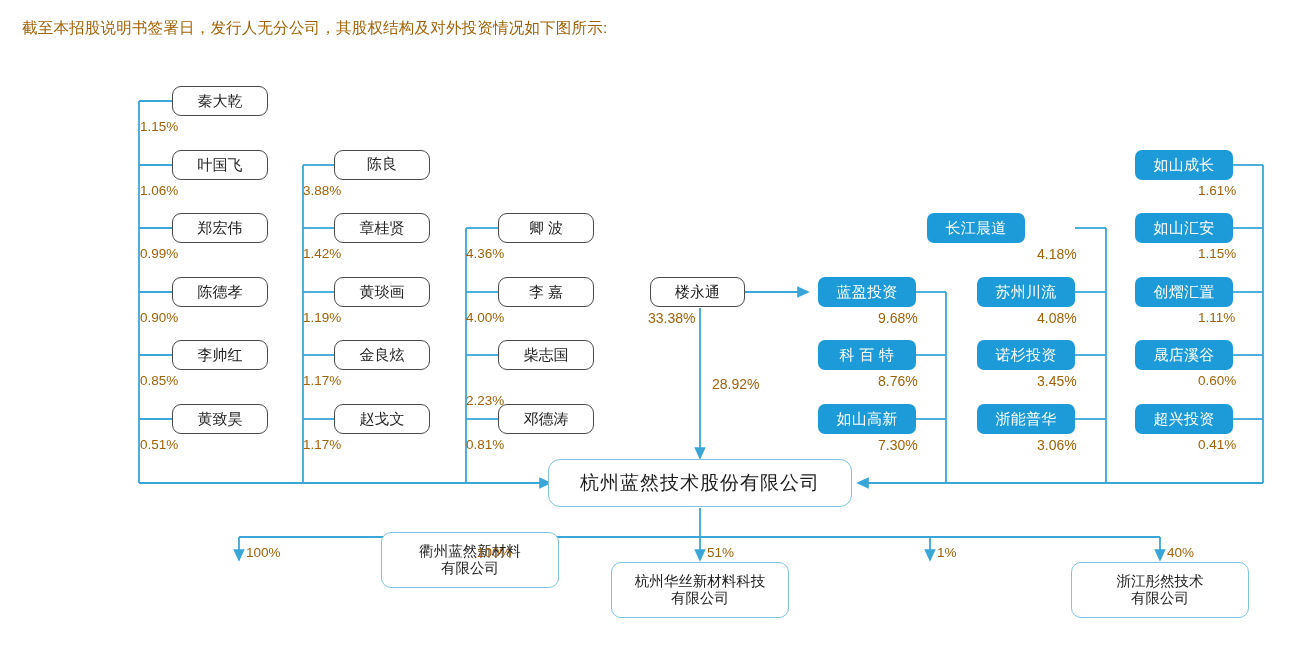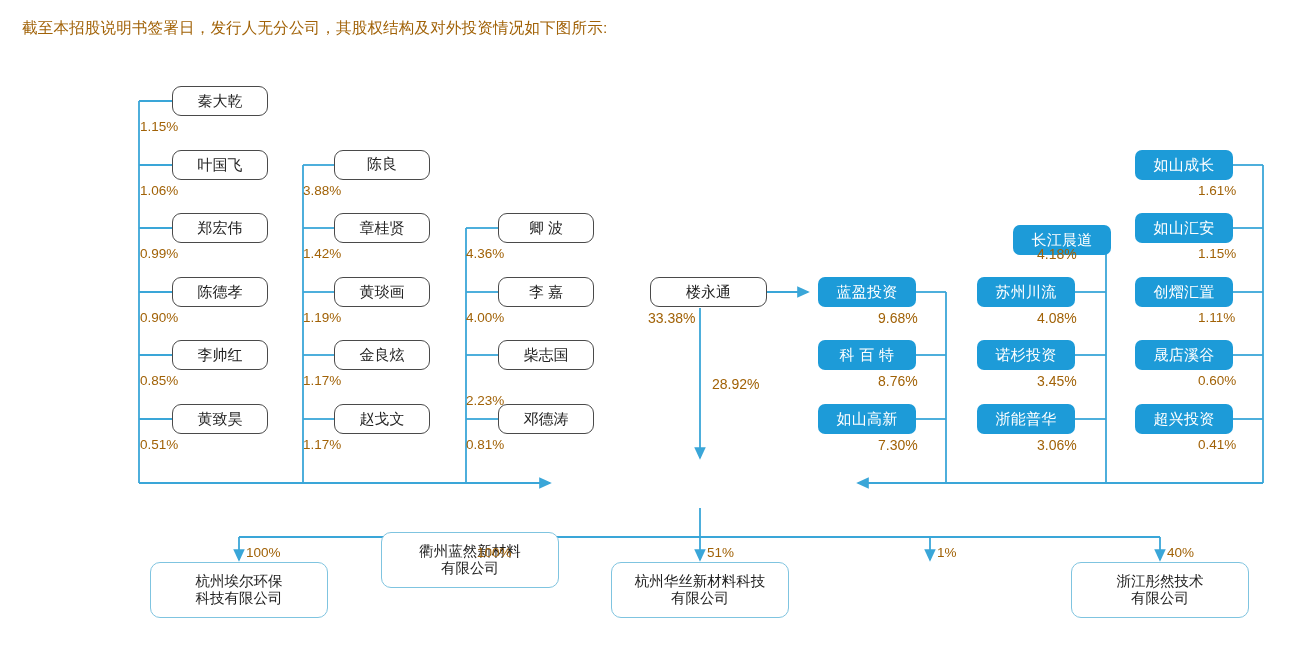--- a/index.html
+++ b/index.html
@@ -211,34 +211,34 @@
 
   <div class="node node-person" style="left:498px; top:277px;">李 嘉</div>
   <div class="pct" style="left:466px; top:310px;">4.00%</div>
 
   <div class="node node-person" style="left:498px; top:340px;">柴志国</div>
   <div class="pct" style="left:466px; top:373px;margin-top:20px;">2.23%</div>
 
   <div class="node node-person" style="left:498px; top:404px;">邓德涛</div>
   <div class="pct" style="left:466px; top:437px;">0.81%</div>
 
-  <div class="node node-person wide" style="left:650px; top:277px; width:117px;">楼永通</div>
+  <div class="node node-person wide" style="left:650px; top:277px; width:95px;">楼永通</div>
   <div class="pct pct-big" style="left:648px; top:310px;">33.38%</div>
   <div class="pct pct-big" style="left:712px; top:376px;">28.92%</div>
 
   <div class="node node-inst" style="left:818px; top:277px;">蓝盈投资</div>
   <div class="pct pct-big" style="left:878px; top:310px;">9.68%</div>
 
   <div class="node node-inst" style="left:818px; top:340px;">科 百 特</div>
   <div class="pct pct-big" style="left:878px; top:373px;">8.76%</div>
 
   <div class="node node-inst" style="left:818px; top:404px;">如山高新</div>
   <div class="pct pct-big" style="left:878px; top:437px;">7.30%</div>
 
-  <div class="node node-inst" style="left:1013px; top:213px;margin-top:12px;">长江晨道</div>
+  <div class="node node-inst" style="left:927px; top:213px;">长江晨道</div>
   <div class="pct pct-big" style="left:1037px; top:246px;">4.18%</div>
 
   <div class="node node-inst" style="left:977px; top:277px;">苏州川流</div>
   <div class="pct pct-big" style="left:1037px; top:310px;">4.08%</div>
 
   <div class="node node-inst" style="left:977px; top:340px;">诺杉投资</div>
   <div class="pct pct-big" style="left:1037px; top:373px;">3.45%</div>
 
   <div class="node node-inst" style="left:977px; top:404px;">浙能普华</div>
   <div class="pct pct-big" style="left:1037px; top:437px;">3.06%</div>
@@ -251,23 +251,22 @@
 
   <div class="node node-inst" style="left:1135px; top:277px;">创熠汇置</div>
   <div class="pct" style="left:1198px; top:310px;">1.11%</div>
 
   <div class="node node-inst" style="left:1135px; top:340px;">晟店溪谷</div>
   <div class="pct" style="left:1198px; top:373px;">0.60%</div>
 
   <div class="node node-inst" style="left:1135px; top:404px;">超兴投资</div>
   <div class="pct" style="left:1198px; top:437px;">0.41%</div>
 
-
-  <div class="node node-sub" style="left:150px; top:562px;">杭州埃尔环保
-科技有限公司</div>
+  <div class="node node-main" style="left:548px; top:459px;">杭州蓝然技术股份有限公司</div>
+
   <div class="pct" style="left:246px; top:545px;">100%</div>
 
   <div class="node node-sub" style="left:381px; top:532px;">衢州蓝然新材料
 有限公司</div>
   <div class="pct" style="left:477px; top:545px;">100%</div>
 
   <div class="node node-sub" style="left:611px; top:562px;">杭州华丝新材料科技
 有限公司</div>
   <div class="pct" style="left:707px; top:545px;">51%</div>
 

